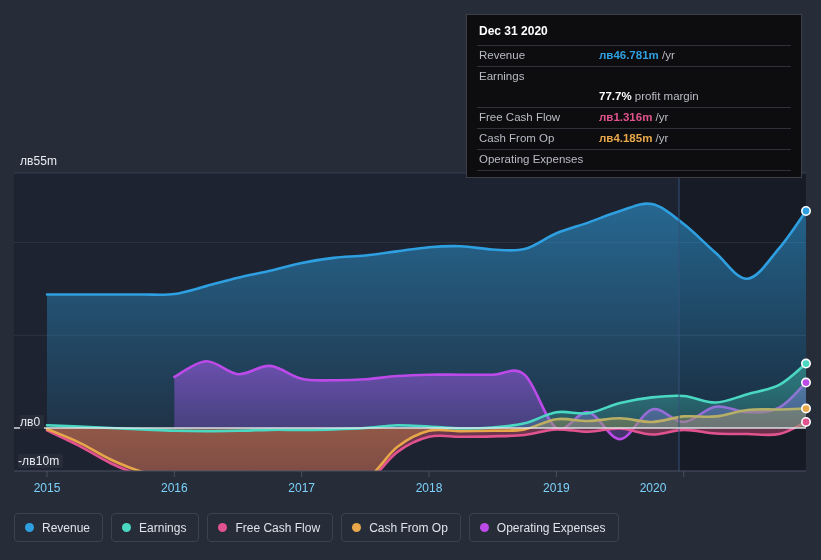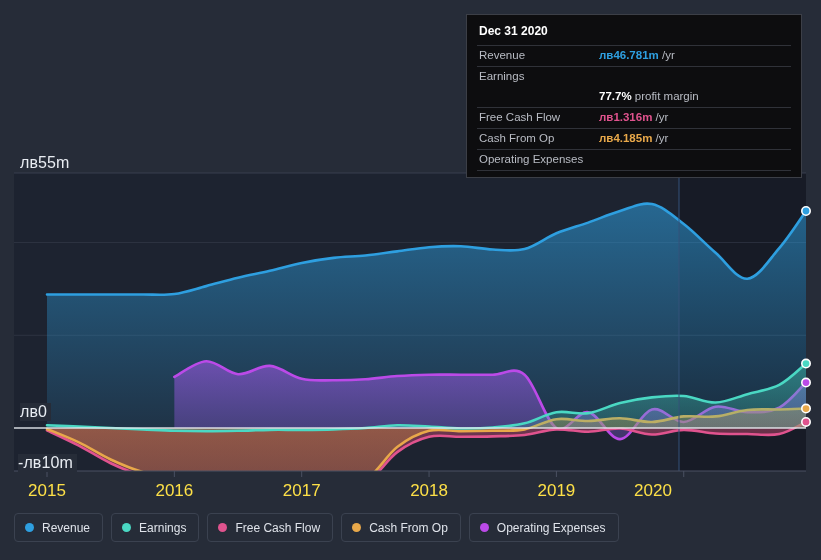--- a/index.html
+++ b/index.html
@@ -11,30 +11,30 @@
     position:relative;
   }
   #root{position:absolute;inset:0;}
 
   
   #chart-wrap{position:absolute;left:0;top:0;width:821px;height:505px;}
   #chart-svg{display:block;}
 
   
   .axis-label{
-    position:absolute;font-size:16px;color:#e8ecf2;
+    position:absolute;font-size:12px;color:#e8ecf2;
     background:#262c38;padding:0 4px 0 0;white-space:nowrap;
     letter-spacing:.1px;
   }
   #ylab-top{left:20px;top:154px;}
-  #ylab-zero{left:20px;top:403px;}
+  #ylab-zero{left:20px;top:415px;}
   #ylab-bot{left:18px;top:454px;}
 
   .xtick-label{
-    position:absolute;font-size:17px;color:#fde047;
+    position:absolute;font-size:12px;color:#7dd3fc;
     transform:translateX(-50%);white-space:nowrap;top:481px;
   }
 
   
   #tooltip{
     position:absolute;left:466px;top:14px;width:336px;
     background:#0d0d0f;border:1px solid #3c3f47;
     box-sizing:border-box;padding:8px 10px 6px 10px;
     font-size:11.5px;
   }

